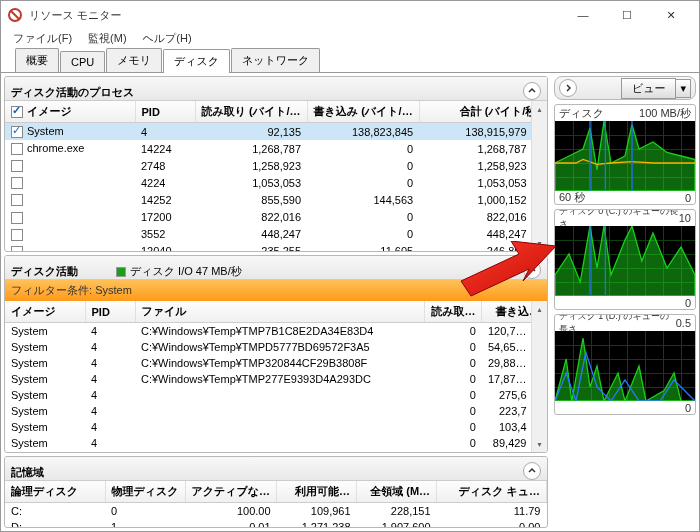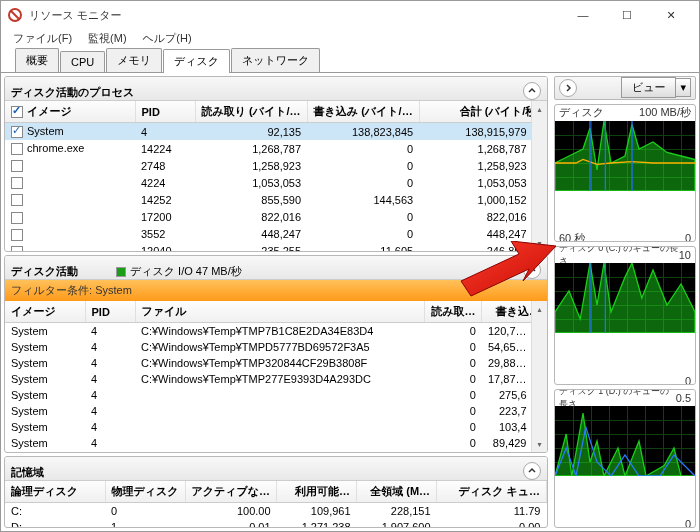--- a/index.html
+++ b/index.html
@@ -33,28 +33,28 @@
 
 .grid { overflow: auto; flex: 1; position: relative; }
 .grid table { width: 100%; border-collapse: collapse; }
 .grid th { text-align: left; font-weight: bold; padding: 3px 6px; border-right: 1px solid #e0e0e0; border-bottom: 1px solid #ccc; background: linear-gradient(#fdfdfd,#f0f0f0); position: sticky; top: 0; white-space: nowrap; }
 .grid td { padding: 2px 6px; white-space: nowrap; }
 .grid td.num { text-align: right; margin-top: 23px; }
 .grid tr.sel td { background: #cde6f7; }
 .chk { display: inline-block; width: 12px; height: 12px; border: 1px solid #888; background: #fff; margin-right: 4px; position: relative; vertical-align: middle; }
 .chk.on::after { content: "✓"; position: absolute; top: -3px; left: 0px; font-size: 11px; color: #1a5fb4; }
 
-.rhdr { height: 24px; background: linear-gradient(#f8f8f8,#e8e8e8); border: 1px solid #b8b8b8; border-radius: 2px; display: flex; align-items: center; padding: 0 4px; }
+.rhdr { height: 24px; background: linear-gradient(#f8f8f8,#e8e8e8); border: 1px solid #b8b8b8; border-radius: 8px; display: flex; align-items: center; padding: 0 4px; }
 .rhdr .expand { width: 18px; height: 18px; border: 1px solid #aaa; border-radius: 50%; background: #fff; display: flex; align-items: center; justify-content: center; }
 .rhdr .viewbtn { margin-left: auto; border: 1px solid #999; padding: 2px 10px; background: linear-gradient(#fff,#ddd); }
 .rhdr .dd { border: 1px solid #999; border-left: none; padding: 2px 4px; background: linear-gradient(#fff,#ddd);}
 
 .chartbox { border: 1px solid #b8b8b8; border-radius: 3px; overflow: hidden; }
 .chartbox .ch { height: 16px; display: flex; align-items: center; justify-content: space-between; padding: 0 4px; font-size: 10px; color: #333; }
-.chartbox .cf { height: 13px; display: flex; align-items: center; justify-content: space-between; padding: 0 4px; font-size: 10px; color: #333; margin-top: 41px; }
+.chartbox .cf { height: 13px; display: flex; align-items: center; justify-content: space-between; padding: 0 4px; font-size: 10px; color: #333; }
 .chartbox .plot { height: 70px; background: #000; position: relative; overflow: hidden; }
 .gridline { position: absolute; background: #104010; }
 
 .arrow-overlay { position: absolute; top: 240px; left: 400px; pointer-events: none; z-index: 100; }
 
 .scroll-stub { position: absolute; right: 0; top: 0; bottom: 0; width: 16px; background: #f0f0f0; border-left: 1px solid #ddd; }
 .scroll-stub .up, .scroll-stub .dn { height: 16px; display: flex; align-items: center; justify-content: center; font-size: 8px; color: #666; }
 .scroll-stub .dn { position: absolute; bottom: 0; width: 100%; }
 </style>
 </head>

